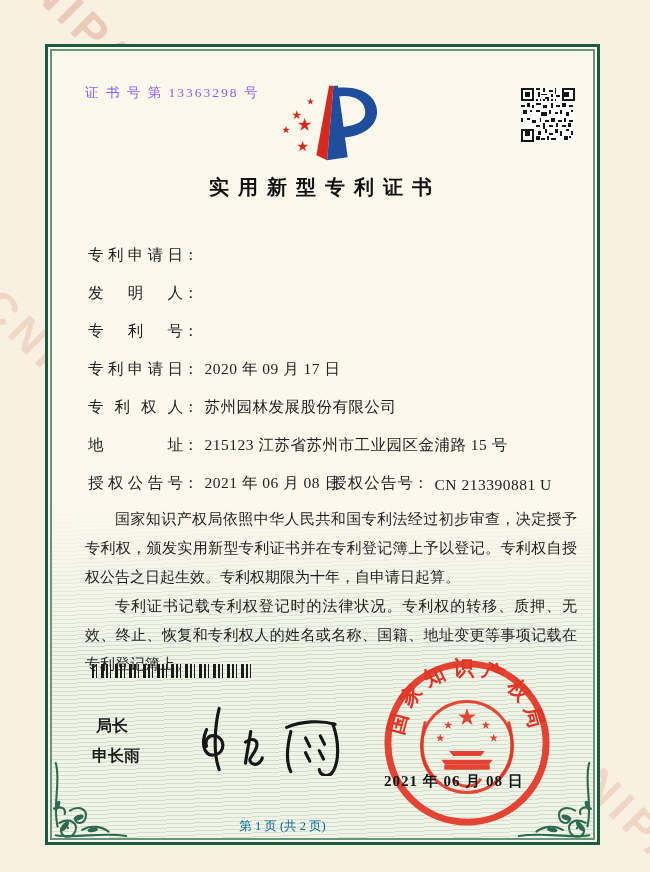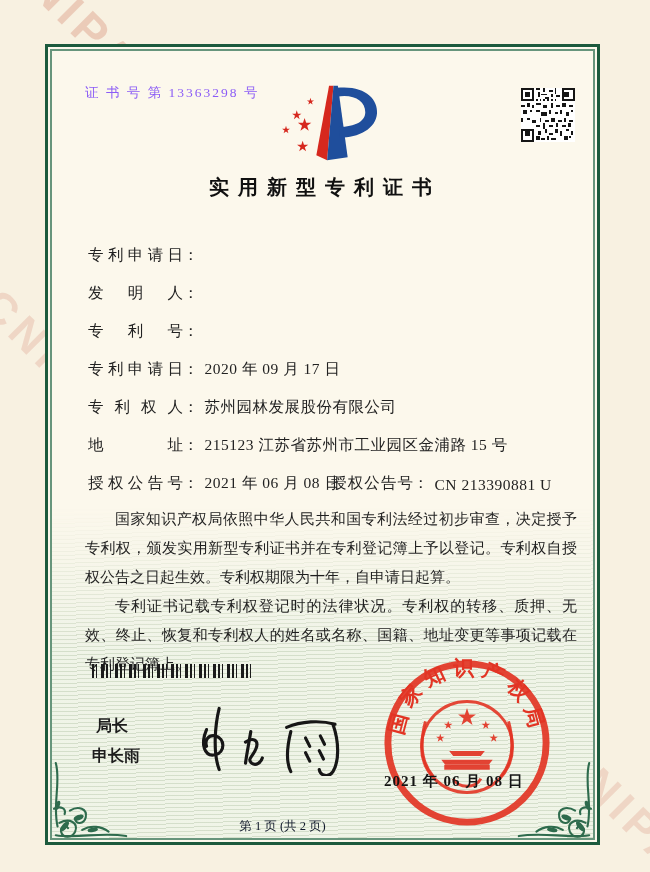--- a/index.html
+++ b/index.html
@@ -65,21 +65,21 @@
       #1b1b1b 9px 12px,transparent 12px 14px);
   }
   .sig-title{position:absolute;left:96px;top:716px;font-family:"Liberation Sans","DejaVu Sans",sans-serif;font-size:16px;font-weight:600;color:#1d1d1d;}
   .sig-name{position:absolute;left:92px;top:746px;font-family:"Liberation Sans","DejaVu Sans",sans-serif;font-size:16px;font-weight:600;color:#1d1d1d;}
   .sig-hand{position:absolute;left:196px;top:702px;width:158px;height:74px;}
   .seal{position:absolute;left:378px;top:656px;width:178px;height:178px;}
   .seal-date{
     position:absolute;left:384px;top:772px;width:170px;font-size:15px;font-weight:700;
     letter-spacing:1px;color:#141414;white-space:nowrap;
   }
-  .footer{position:absolute;left:45px;top:818px;width:475px;text-align:center;font-size:12.5px;color:#0f172a;}
+  .footer{position:absolute;left:45px;top:818px;width:475px;text-align:center;font-size:12.5px;color:#0369a1;}
 </style>
 </head>
 <body>
 
 <div class="page">
 
   <svg width="0" height="0" style="position:absolute" aria-hidden="true">
     <defs>
       <g id="star5">
           <polygon points="0,-10 2.25,-3.09 9.51,-3.09 3.63,1.18 5.88,8.09 0,3.82 -5.88,8.09 -3.63,1.18 -9.51,-3.09 -2.25,-3.09"></polygon>

